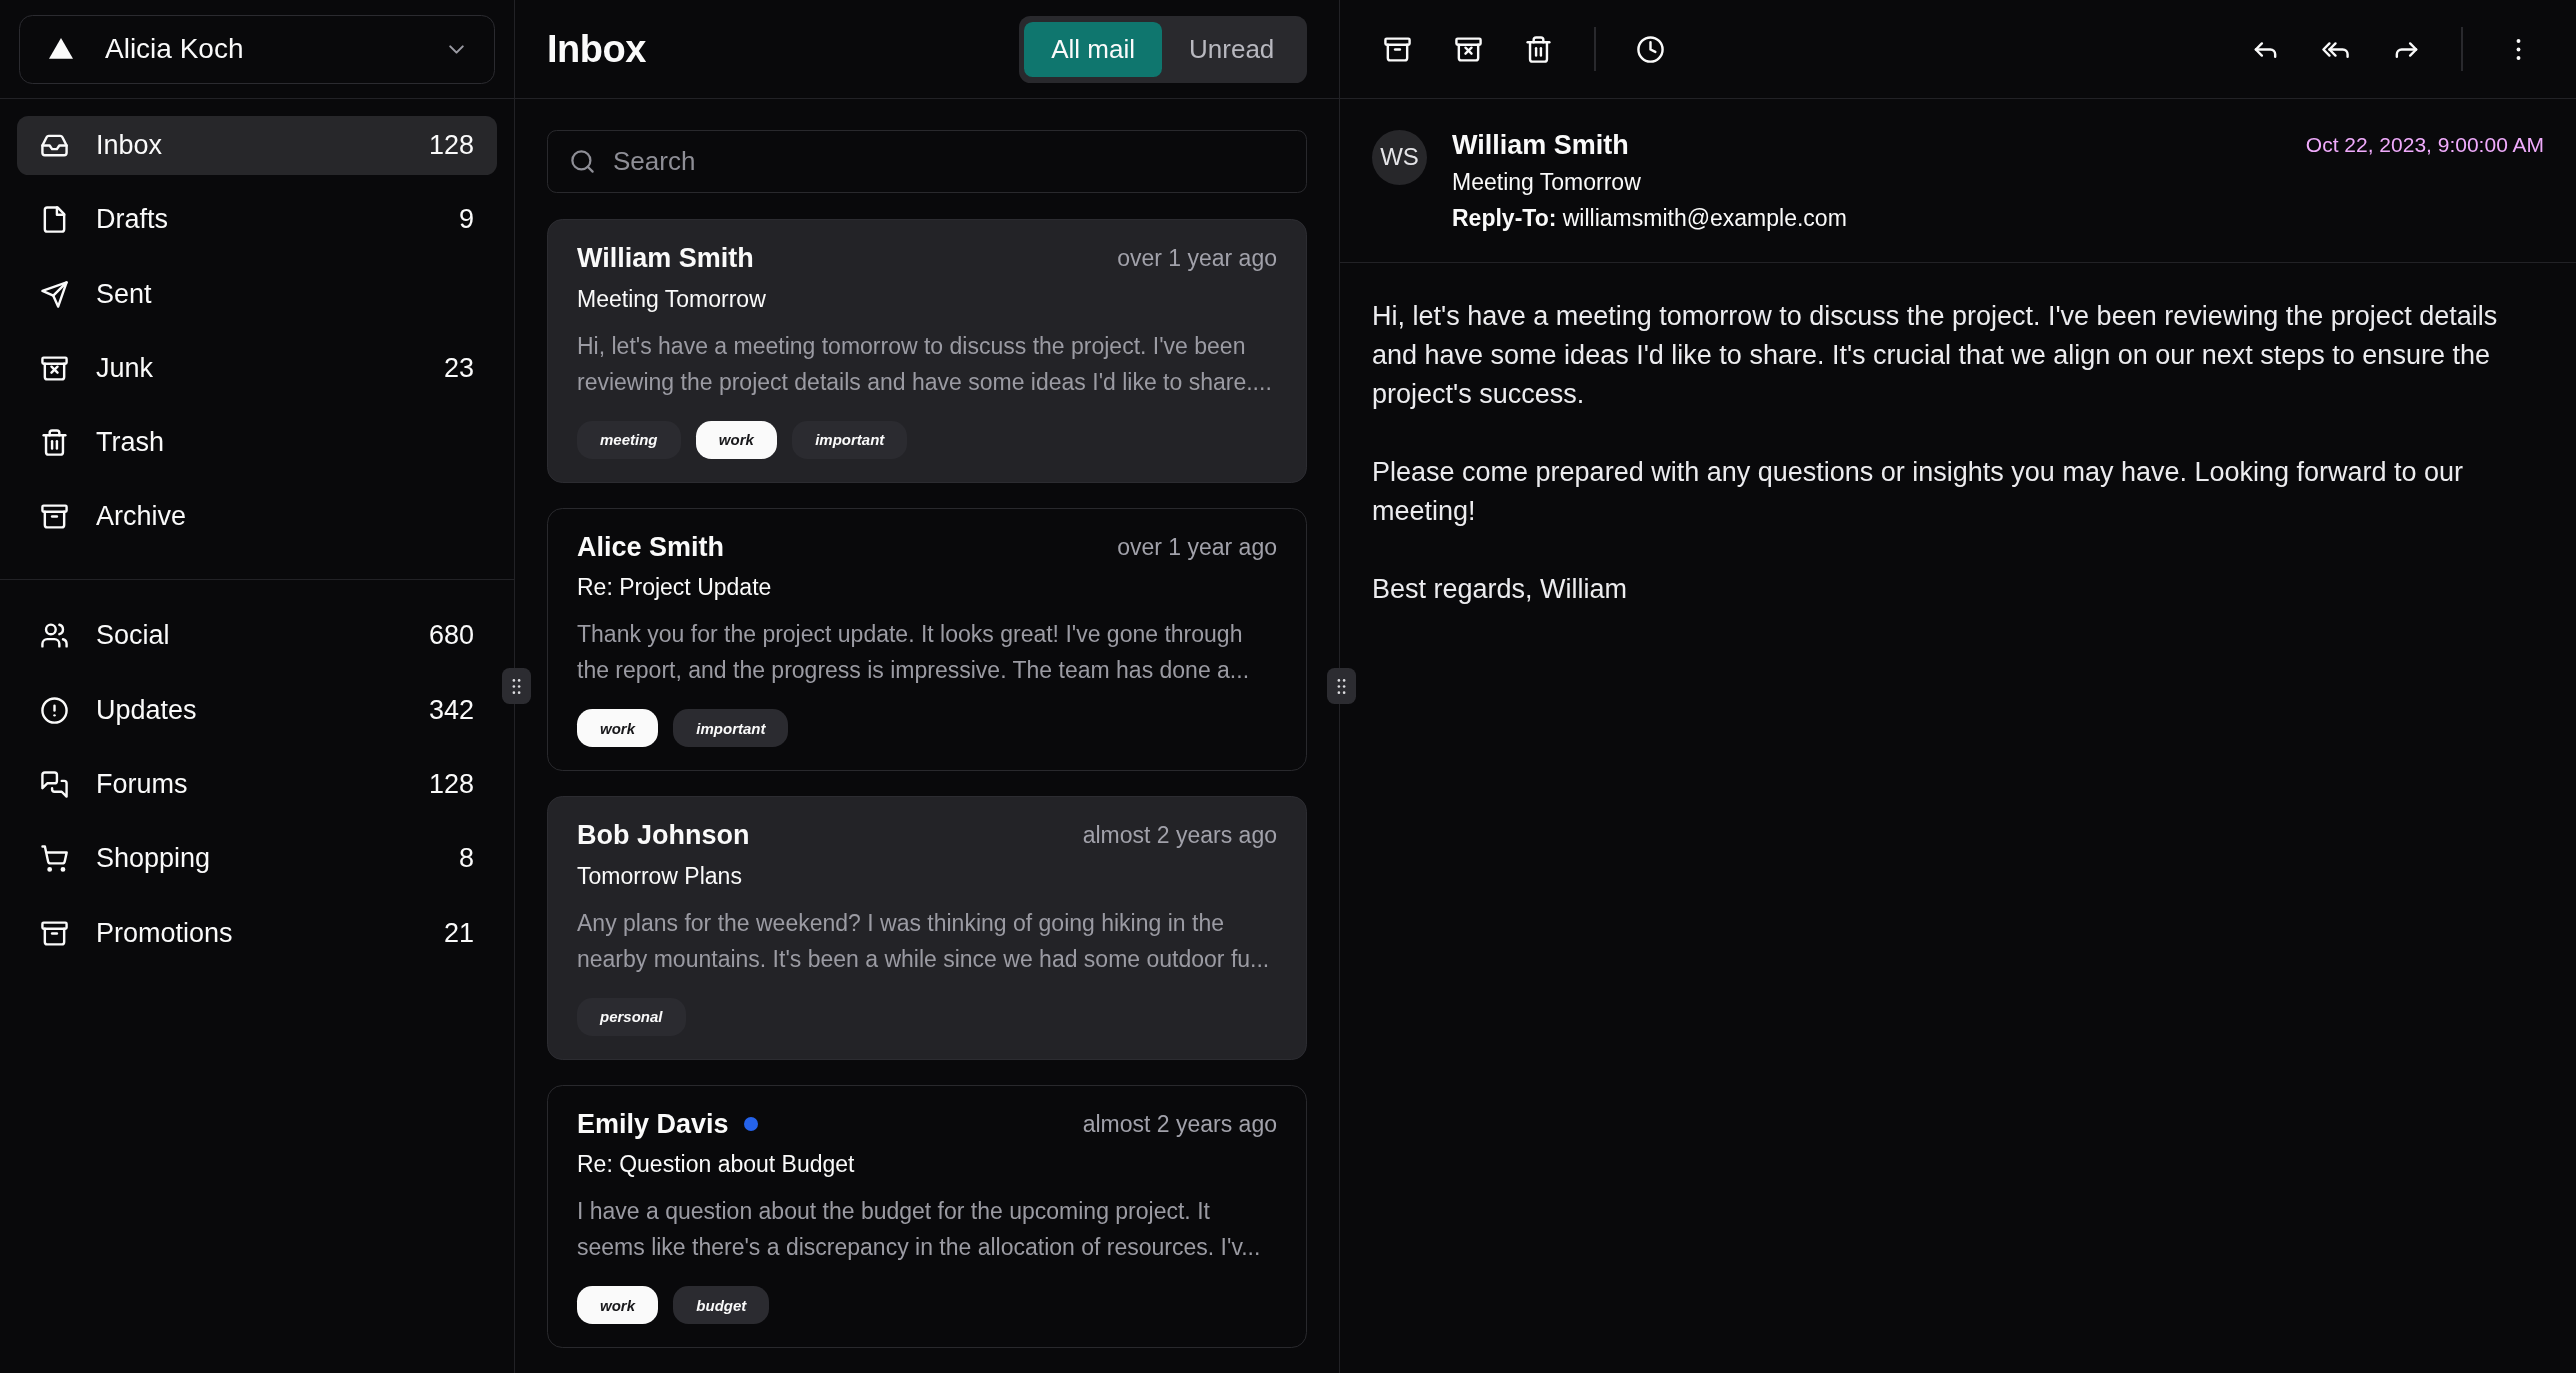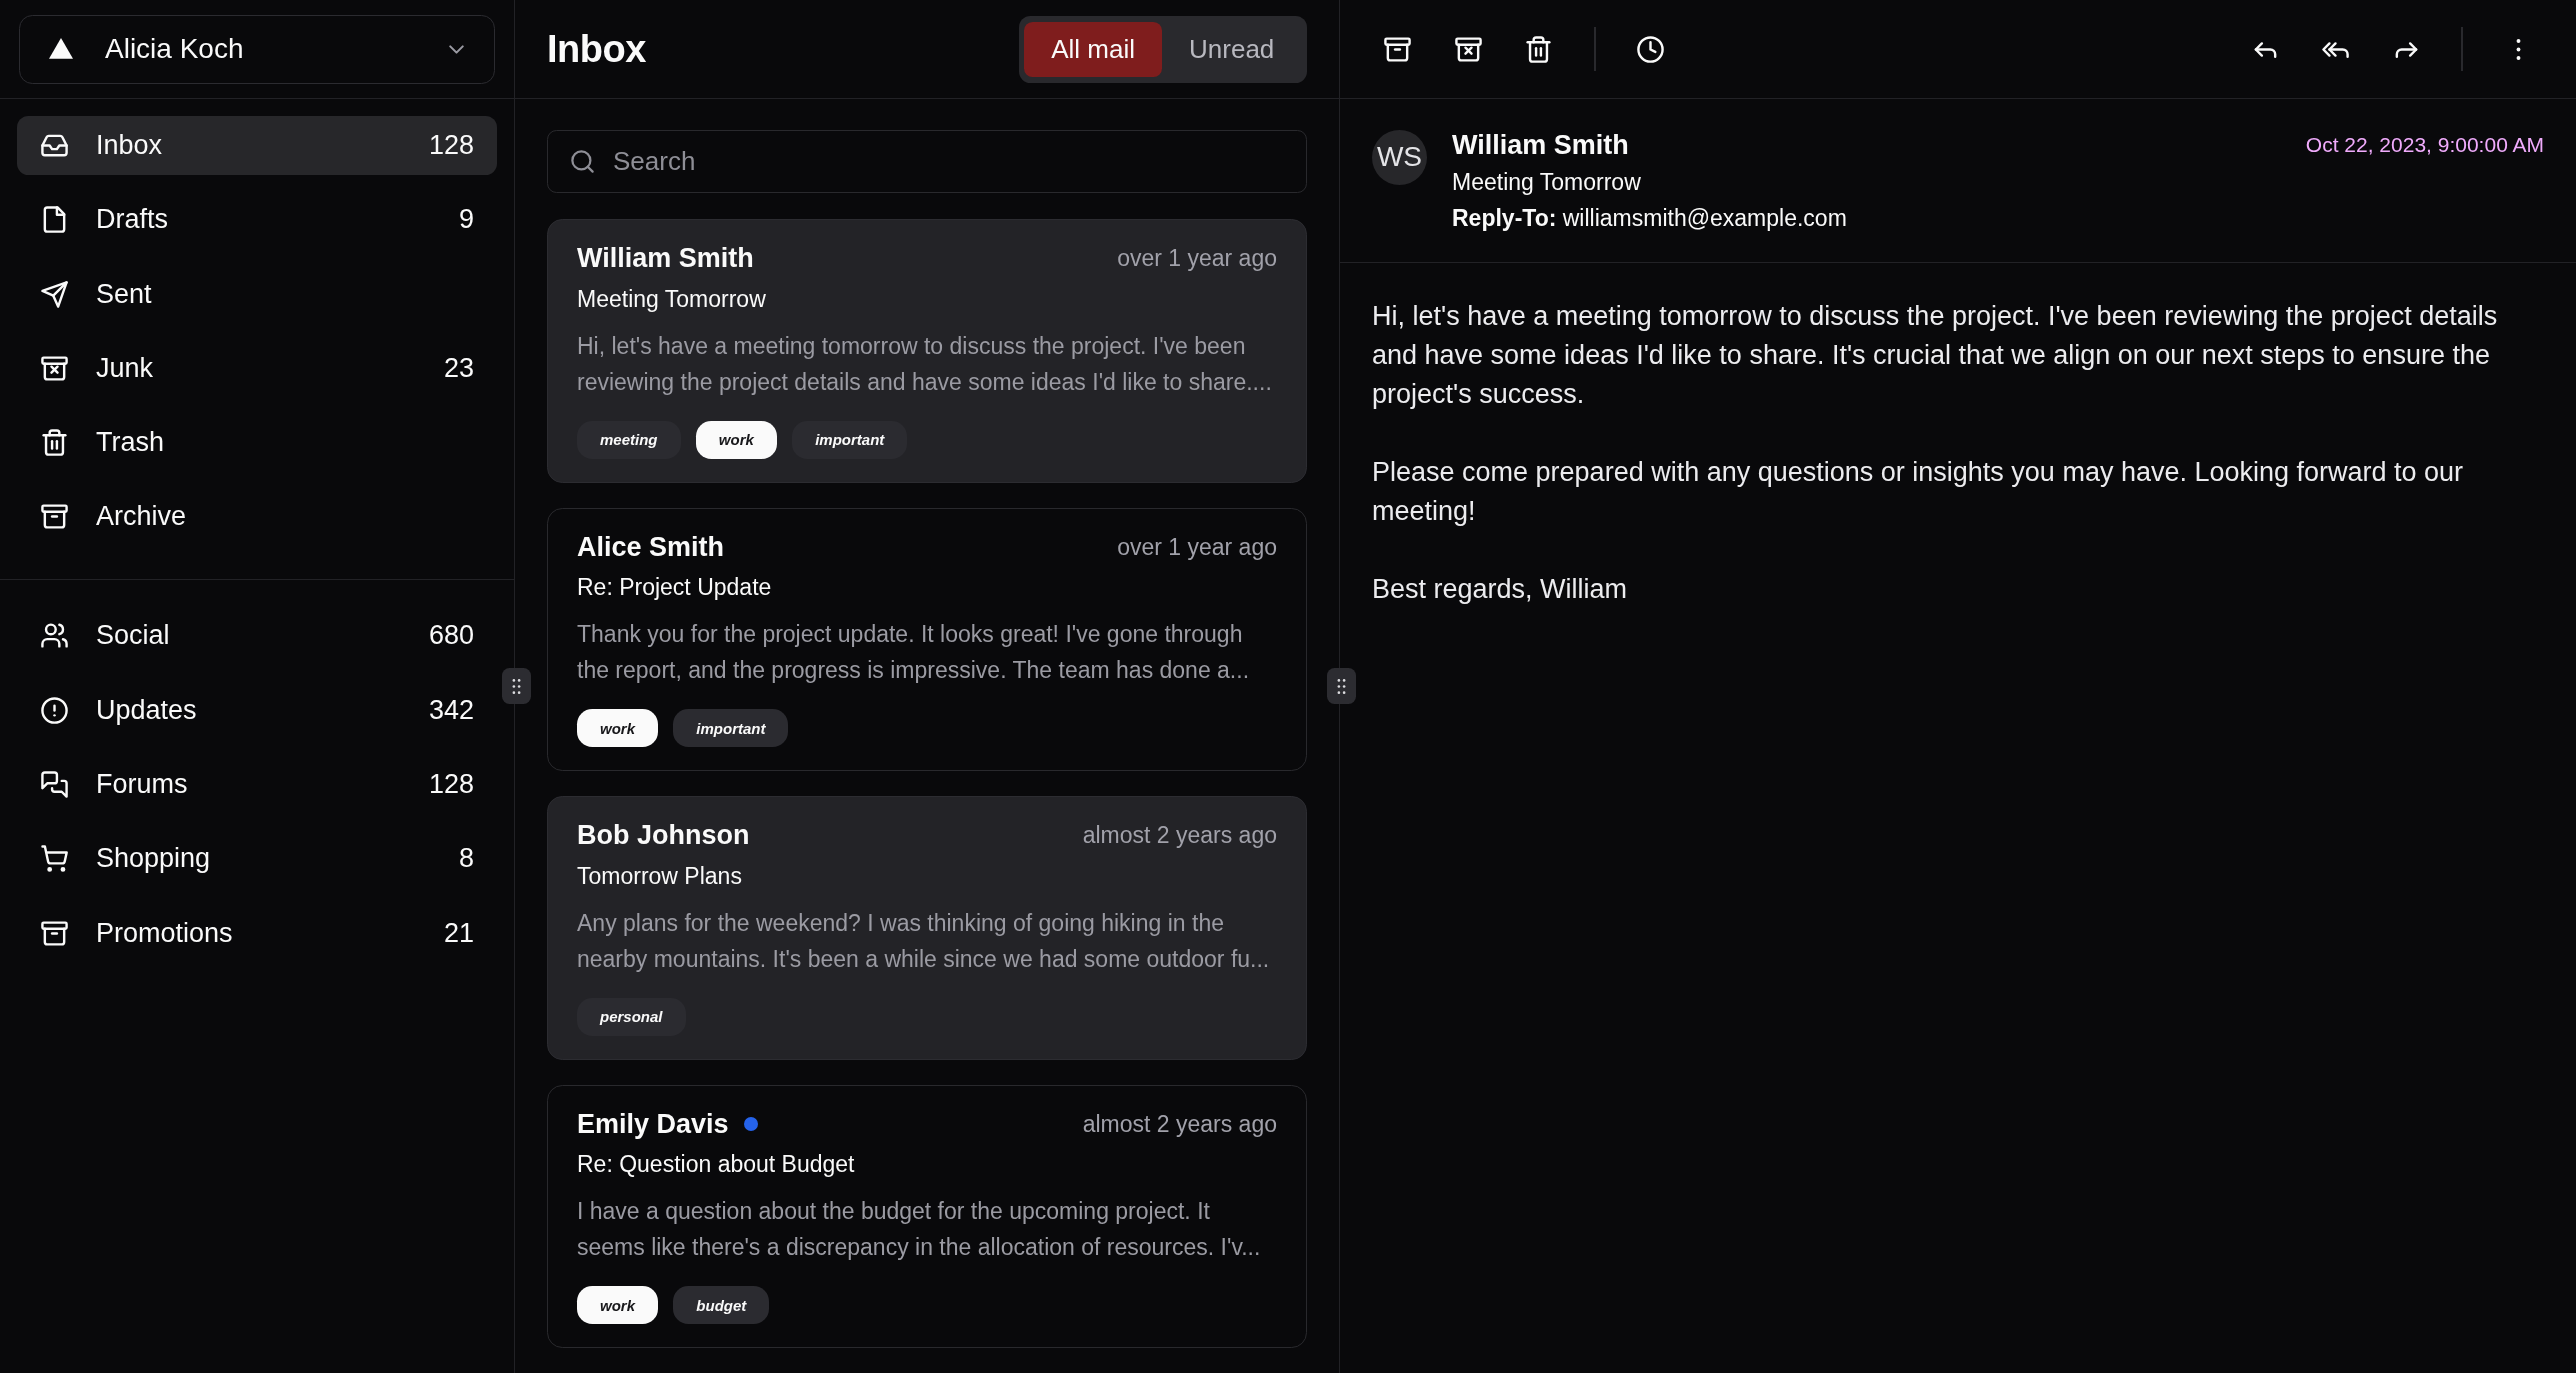--- a/index.html
+++ b/index.html
@@ -32,21 +32,21 @@
   .nav-item .nav-icon { color:#fafafa; flex:0 0 auto; }
   .nav-count { margin-left:auto; font-weight:500; }
   .nav-divider { border-top:1.9px solid #222226; margin:7.6px 0 9.5px; }
 
   
   .list-col { width:825px; flex:0 0 825px; border-right:1.9px solid #222226; display:flex; flex-direction:column; overflow:hidden; }
   .list-header { height:99px; flex:0 0 99px; border-bottom:1.9px solid #222226; display:flex; align-items:center; justify-content:space-between; padding:0 32px; }
   .list-title { font-size:38px; font-weight:700; letter-spacing:-0.5px; }
   .tabs { background:#29292d; border-radius:11.4px; padding:5.7px; display:flex; align-items:center; height:67px; }
   .tab { border:none; background:transparent; color:#b8b8bf; font-family:inherit; font-size:26px; font-weight:500; height:55px; padding:0 27px; border-radius:8.6px; cursor:pointer; }
-  .tab.active { background:#7f1d1d; color:#fafafa; }
+  .tab.active { background:#0f766e; color:#fafafa; }
   .search-wrap { padding:30.5px 32px 21px; }
   .search-box { height:63px; border:1.9px solid #29292d; border-radius:9.5px; display:flex; align-items:center; gap:17px; padding:0 21px; color:#8e8e96; }
   .search-box input { flex:1; background:transparent; border:none; outline:none; color:#fafafa; font-family:inherit; font-size:26px; }
   .search-box input::placeholder { color:#8e8e96; }
   .mail-list { flex:1; overflow:hidden; padding:5.7px 32px 0; }
   .card { border:1.9px solid #29292d; border-radius:15.3px; padding:23px 29px; margin-bottom:25px; cursor:pointer; background:transparent; }
   .card.highlight { background:#232327; border-color:#2c2c31; }
   .card-top { display:flex; align-items:center; }
   .sender { font-size:27px; font-weight:700; }
   .unread-dot { width:14.3px; height:14.3px; border-radius:50%; background:#2563eb; margin-left:15.3px; flex:0 0 auto; }
@@ -58,21 +58,21 @@
   .badge.default { background:#fafafa; color:#18181b; }
   .badge.secondary { background:#2b2b30; color:#fafafa; }
 
   
   .detail-col { flex:1; display:flex; flex-direction:column; overflow:hidden; }
   .toolbar { height:99px; flex:0 0 99px; border-bottom:1.9px solid #222226; display:flex; align-items:center; padding:0 27px; gap:9.5px; }
   .icon-btn { width:61px; height:61px; border:none; background:transparent; color:#fafafa; border-radius:11.4px; display:flex; align-items:center; justify-content:center; cursor:pointer; }
   .toolbar-sep { width:1.9px; height:44px; background:#29292d; margin:0 15.3px; }
   .tspacer { flex:1; }
   .detail-header { display:flex; align-items:flex-start; gap:25px; padding:30.5px 32px; border-bottom:1.9px solid #222226; }
-  .avatar { width:55px; height:55px; border-radius:50%; background:#27272a; color:#e4e4e7; display:flex; align-items:center; justify-content:center; font-size:28px; font-weight:500; flex:0 0 auto; }
+  .avatar { width:55px; height:55px; border-radius:50%; background:#27272a; color:#e4e4e7; display:flex; align-items:center; justify-content:center; font-size:24px; font-weight:500; flex:0 0 auto; }
   .meta-name { font-size:27px; font-weight:700; }
   .meta-subject { font-size:23px; margin-top:8.6px; }
   .meta-replyto { font-size:23px; margin-top:8.6px; }
   .meta-replyto b { font-weight:700; }
   .detail-date { margin-left:auto; font-size:21px; color:#f0abfc; padding-top:3.8px; }
   .detail-body { flex:1; padding:34px 32px; font-size:27px; line-height:39px; color:#ececef; overflow:hidden; }
   .detail-body p { margin-bottom:39px; }
   .reply-section { border-top:1.9px solid #222226; padding:30.5px 32px 0; }
   .reply-box { position:relative; }
   .reply-box textarea {

